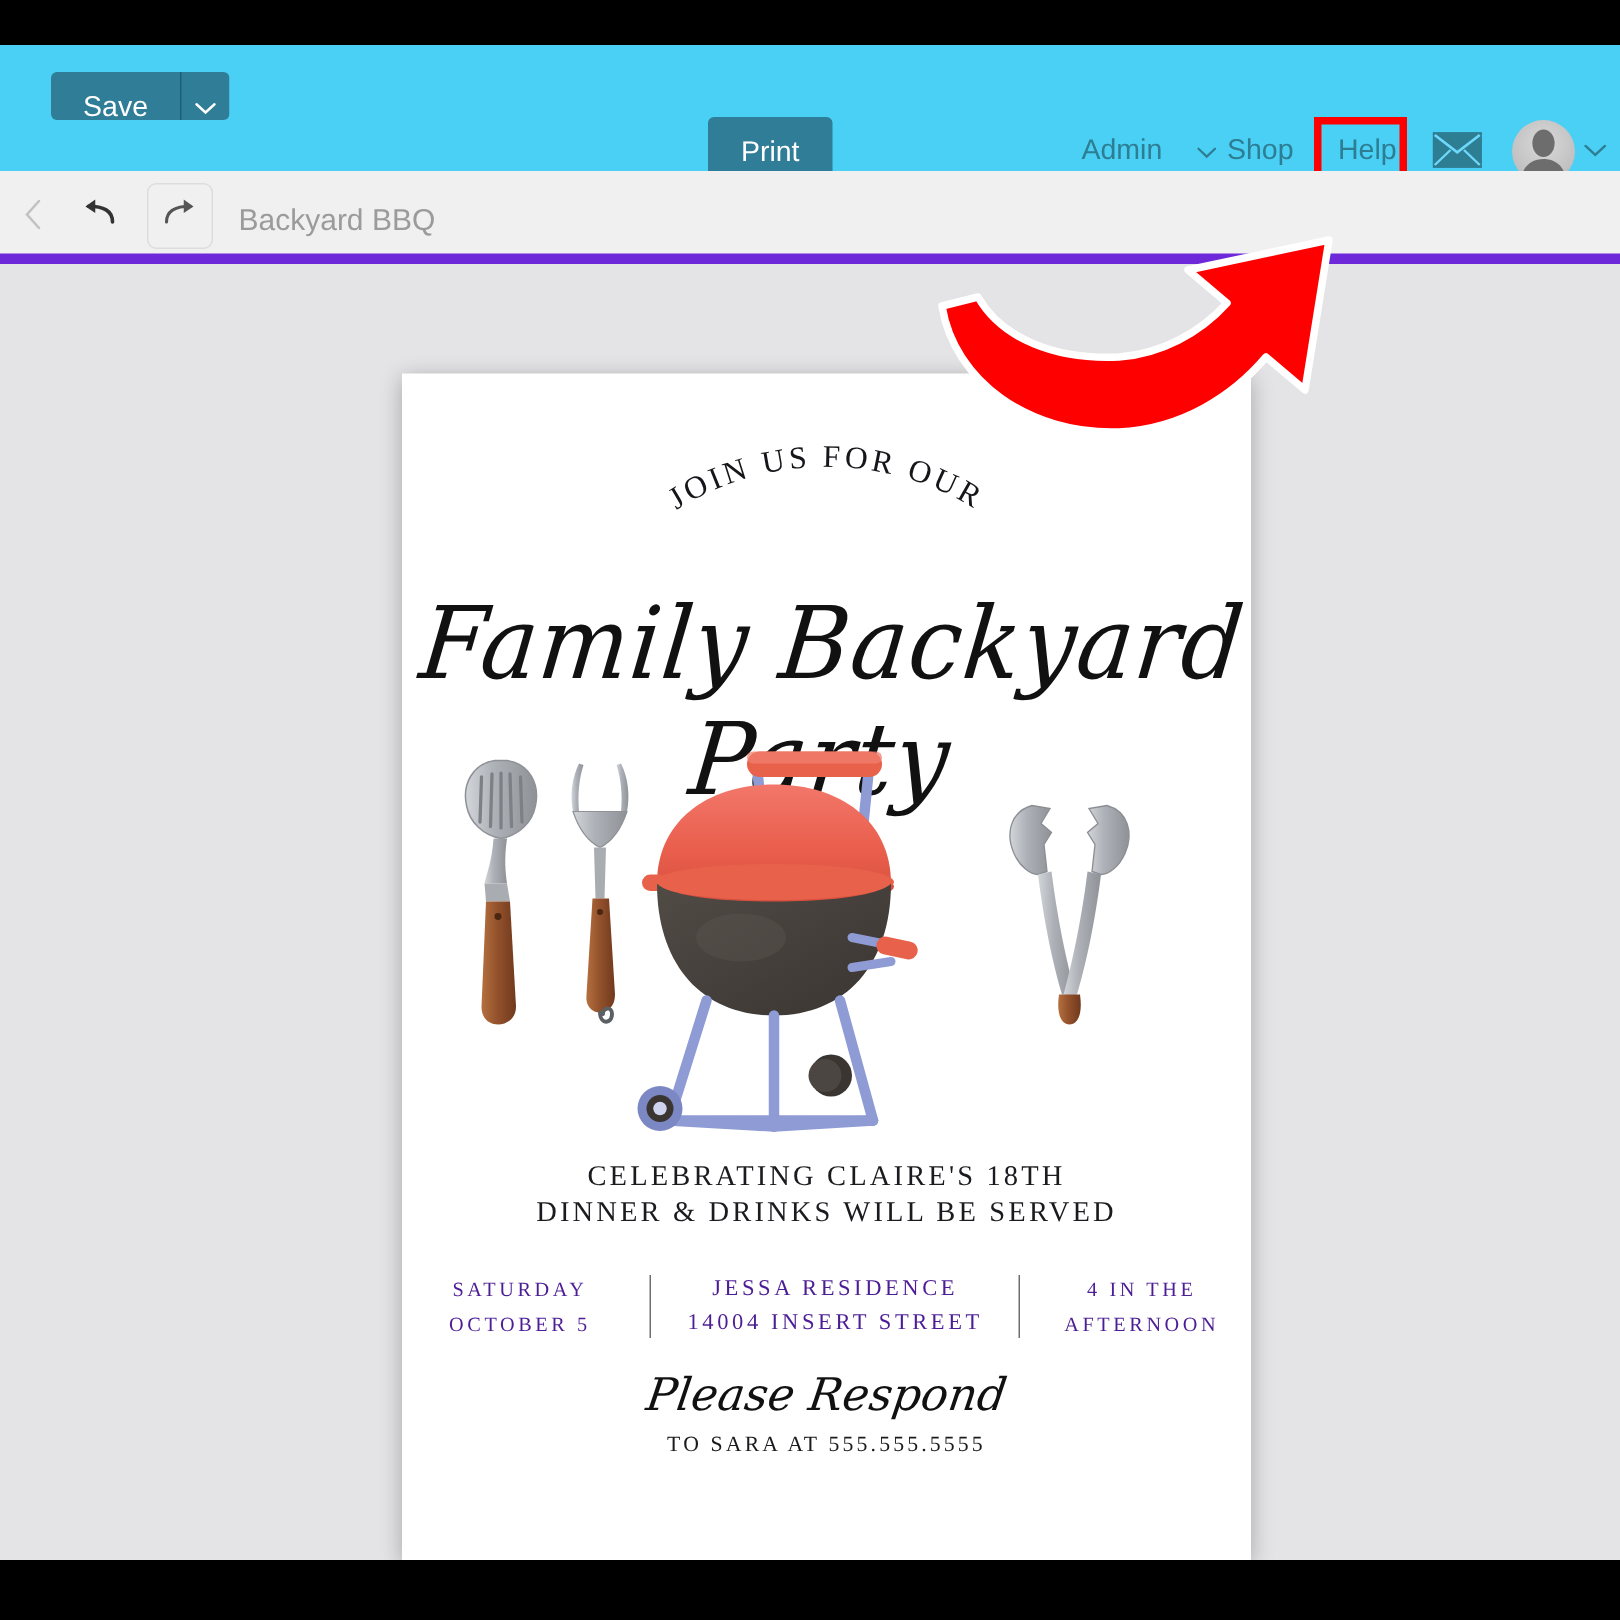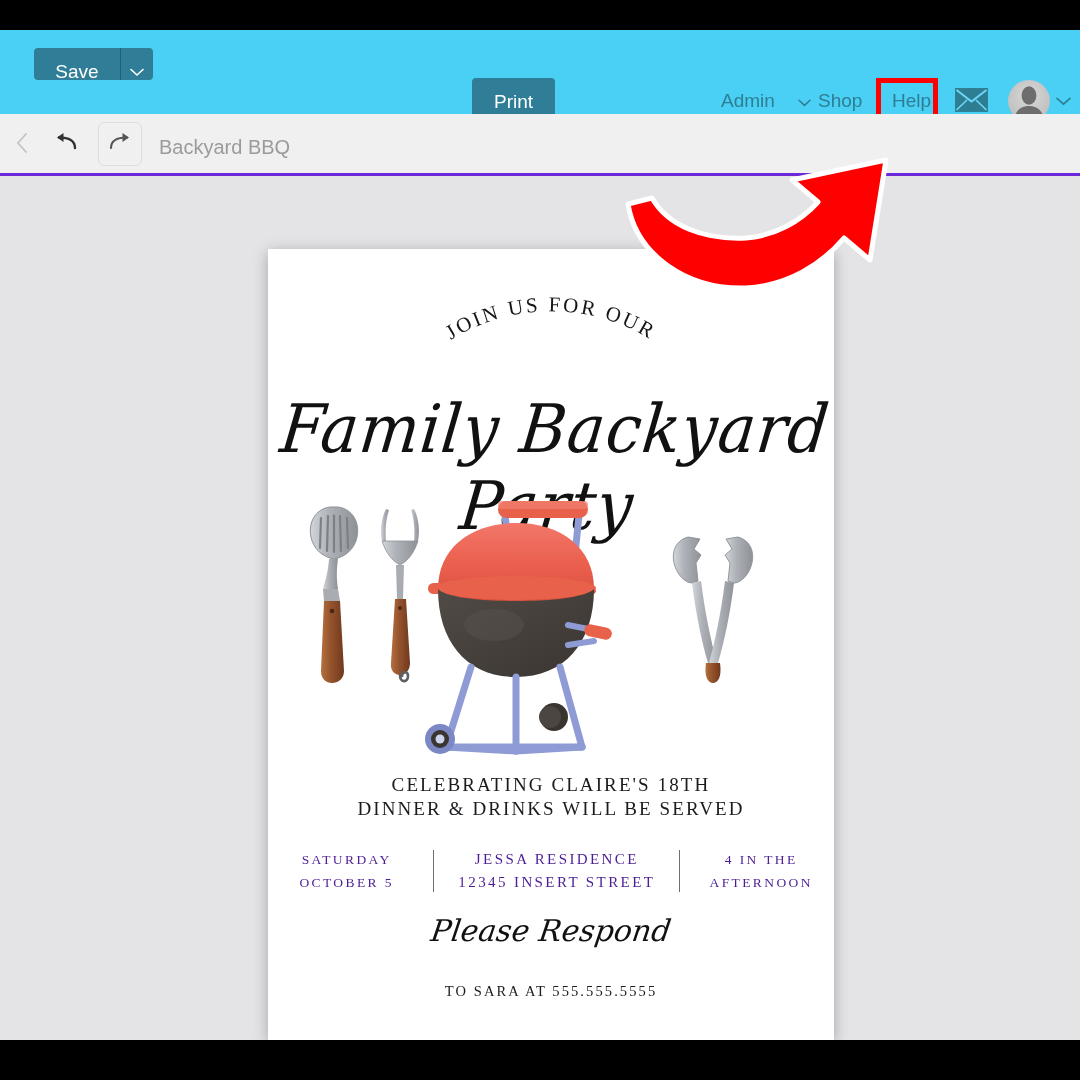--- a/index.html
+++ b/index.html
@@ -40,21 +40,21 @@
 
   .mail-icon { position:absolute; left:955px; top:58px; width:33px; height:24px; cursor:pointer; }
   .avatar { position:absolute; left:1008px; top:50px; width:42px; height:42px; border-radius:50%;
             background:radial-gradient(circle at 50% 38%, #d9d9d9 0%, #c3c3c3 62%, #b2b2b2 100%);
             overflow:hidden; cursor:pointer; }
   .avatar svg { display:block; }
   .avatar-caret { position:absolute; left:1056px; top:62px; cursor:pointer; }
 
   
   .toolbar { position:absolute; left:0; top:84px; width:1080px; height:62px; background:#F0F0F0;
-             border-bottom:3px solid #6d28d9; }
+             border-bottom:7px solid #6d28d9; }
   .tb-back { position:absolute; left:8px; top:16px; width:28px; height:30px; display:flex;
              align-items:center; justify-content:center; cursor:pointer; }
   .tb-undo { position:absolute; left:50px; top:14px; width:32px; height:32px; display:flex;
              align-items:center; justify-content:center; cursor:pointer; }
   .tb-redo { position:absolute; left:98px; top:8px; width:44px; height:44px; border:1px solid #dddddd;
              border-radius:6px; background:#F0F0F0; display:flex; align-items:center;
              justify-content:center; cursor:pointer; }
   .doc-title { position:absolute; left:159px; top:22px; font-size:20px; color:#9b9b9b; cursor:text; }
 
   
@@ -86,21 +86,21 @@
   .info-col.left  { width:162px; }
   .info-col.mid   { width:236px; font-size:15px; }
   .info-col.right { width:150px; }
   .vdiv { width:1px; height:42px; background:#6e6e73; margin:0 8px; }
 
   .rsvp-script { position:absolute; left:0; top:664px; width:566px; text-align:center;
                  font-family:"DejaVu Serif", serif; font-style:italic; font-size:30px; color:#111;
                  transform:skewX(-8deg); }
   .rsvp-line { position:absolute; left:0; top:706px; width:566px; text-align:center;
                font-family:"Liberation Serif", serif; font-size:14.5px; letter-spacing:2.1px;
-               color:#1b1b1f;margin-top:28px; }
+               color:#1b1b1f; }
 
   
   .annot-arrow { position:absolute; left:612px; top:78px; width:300px; height:190px;
                  pointer-events:none; }
 </style>
 </head>
 <body>
 
 <div class="letterbox-top"></div>
 <div class="letterbox-bottom"></div>
@@ -314,21 +314,21 @@
       </div>
 
       <div class="info-row">
         <div class="info-col left">
           <div>SATURDAY</div>
           <div>OCTOBER 5</div>
         </div>
         <div class="vdiv"></div>
         <div class="info-col mid">
           <div>JESSA RESIDENCE</div>
-          <div>12345 INSERT STREET</div>
+          <div>14004 INSERT STREET</div>
         </div>
         <div class="vdiv"></div>
         <div class="info-col right">
           <div>4 IN THE</div>
           <div>AFTERNOON</div>
         </div>
       </div>
 
       <div class="rsvp-script">Please Respond</div>
       <div class="rsvp-line">TO SARA AT 555.555.5555</div>

